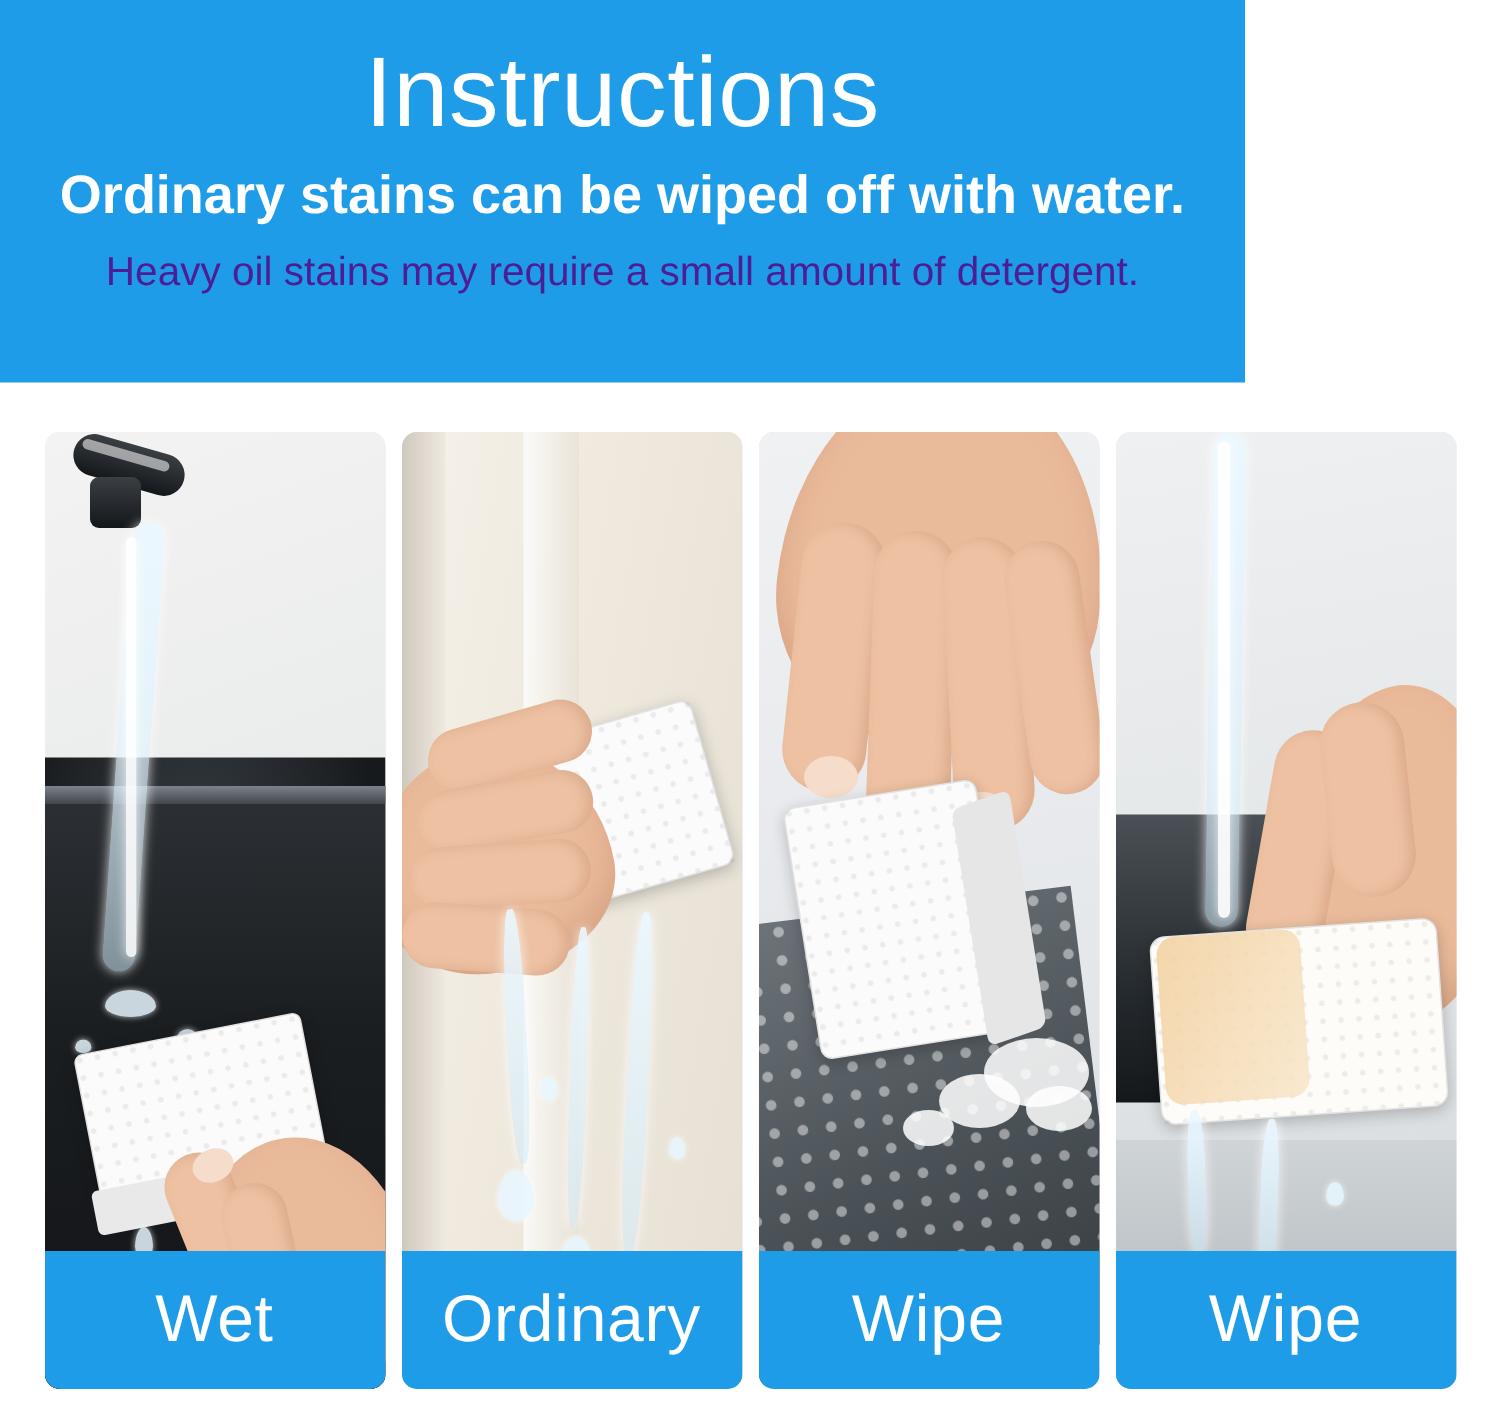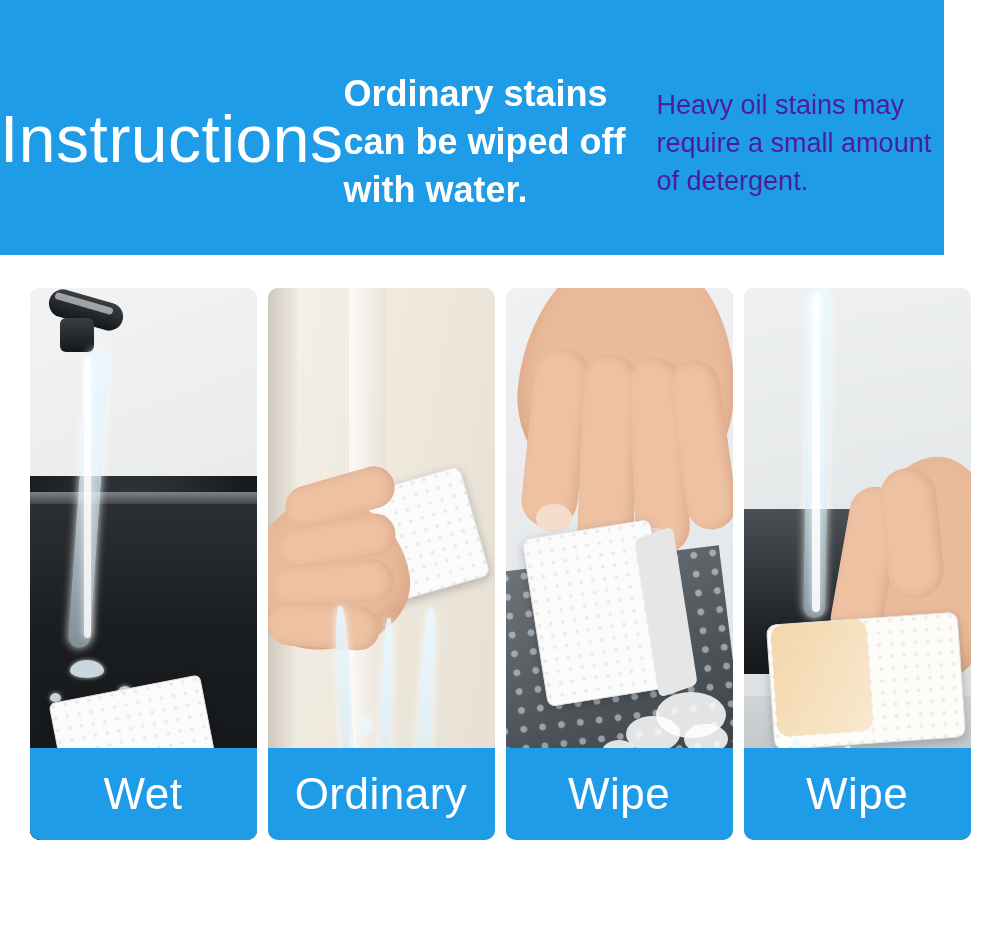--- a/index.html
+++ b/index.html
@@ -19,24 +19,25 @@
     width: 1000px;
     height: 935px;
     background: #ffffff;
   }
 
   
   .header {
     position: absolute;
     left: 0;
     top: 0;
-    width: 944px;
+    width: 830px;
     height: 255px;
     background: #1f9ce8;
     display: flex;
+    flex-direction: column;
     align-items: center;
     justify-content: flex-start;
     box-sizing: border-box;
     padding-top: 22px;
   }
   .header-title {
     color: #ffffff;
     font-size: 66px;
     font-weight: 400;
     line-height: 78px;
@@ -67,21 +68,21 @@
     display: flex;
     align-items: flex-start;
     justify-content: center;
     gap: 11px;
     padding: 33px 22px 0 22px;
     box-sizing: border-box;
   }
   .step {
     position: relative;
     width: 227px;
-    height: 552px;
+    height: 638px;
     border-radius: 10px;
     overflow: hidden;
     background: #dfe3e6;
     flex: 0 0 auto;
   }
   .photo {
     position: absolute;
     left: 0;
     top: 0;
     width: 100%;

